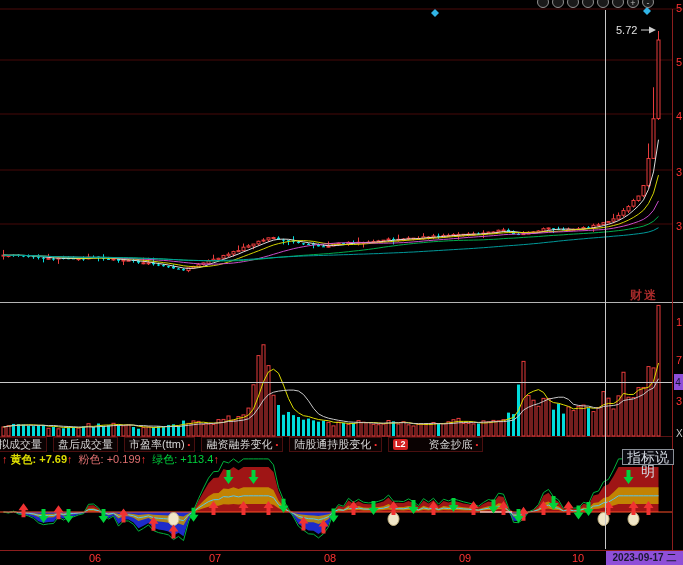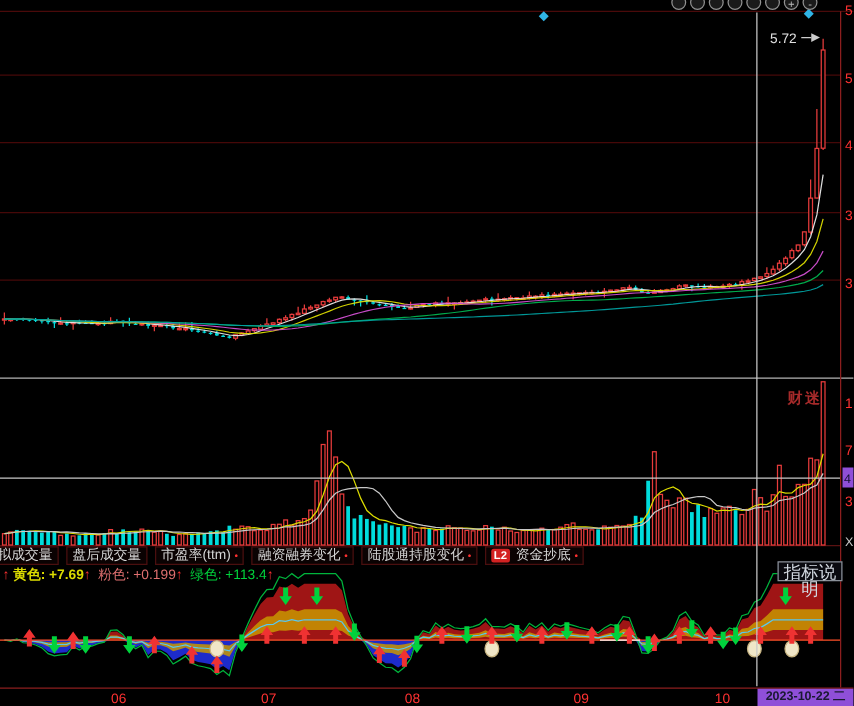--- a/index.html
+++ b/index.html
@@ -1,26 +1,26 @@
 <!DOCTYPE html>
 <html><head>
 <meta charset="utf-8">
 <style>
   html,body{margin:0;padding:0;background:#000;}
   #screen{position:relative;width:683px;height:565px;background:#000;overflow:hidden;
           font-family:"Liberation Sans", sans-serif;}
   #chart-svg{position:absolute;left:0;top:0;}
   #watermark{position:absolute;left:630px;top:287px;color:#a62a2a;font-weight:bold;
-             font-size:12px;letter-spacing:2px;margin-top:23px;}
+             font-size:12px;letter-spacing:2px;}
   #tab-row{position:absolute;left:-18px;top:437px;height:15px;display:flex;gap:6px;align-items:center;}
   .tab{color:#d6d6d6;font-size:11px;line-height:13px;padding:0 4px;border:1px solid #4a0f0f;
        background:#0a0202;white-space:nowrap;display:flex;align-items:center;gap:2px;}
   .tab .dot{color:#ff3232;font-size:8px;vertical-align:super;margin-left:1px;}
   .l2-badge{display:inline-block;background:#d42222;color:#fff;font-size:9px;font-weight:bold;
-            padding:0 2px;border-radius:2px;margin-right:3px;line-height:11px;}
+            padding:0 2px;border-radius:2px;margin-right:19px;line-height:11px;}
   #legend-row{position:absolute;left:2px;top:452px;height:13px;font-size:11px;white-space:nowrap;}
   #legend-row span{margin-right:3px;}
   #indicator-help{position:absolute;left:622px;top:449px;width:50px;height:14px;border:1px solid #8a9098;
                   color:#d2d8e0;font-size:14px;text-align:center;line-height:14px;background:#0a0a10;}
   #date-tag{position:absolute;left:606px;top:551px;width:77px;height:14px;background:#8f4fd8;
             color:#191930;font-size:10px;font-weight:bold;text-align:center;line-height:14px;}
   .pane-hit{position:absolute;left:0;width:683px;}
 </style>
 </head>
 <body>
@@ -569,14 +569,14 @@
         <span class="l2-badge">L2</span>
         <span>资金抄底</span>
         <span class="dot">•</span>
       </div>
     </div>
 
   <div id="legend-row"><span style="color: rgb(255, 50, 50);">↑</span><span style="color: rgb(220, 220, 0); font-weight: bold;">黄色: +7.69<span style="color: rgb(255, 50, 50);">↑</span></span><span style="color: rgb(224, 112, 112);">粉色: +0.199<span style="color: rgb(255, 50, 50);">↑</span></span><span style="color: rgb(0, 210, 60);">绿色: +113.4<span style="color: rgb(255, 50, 50);">↑</span></span></div>
 
   <div id="indicator-help">指标说明</div>
 
-  <div id="date-tag">2023-10-22 二</div>
+  <div id="date-tag">2023-09-17 二</div>
 </div>
 
 </body></html>

